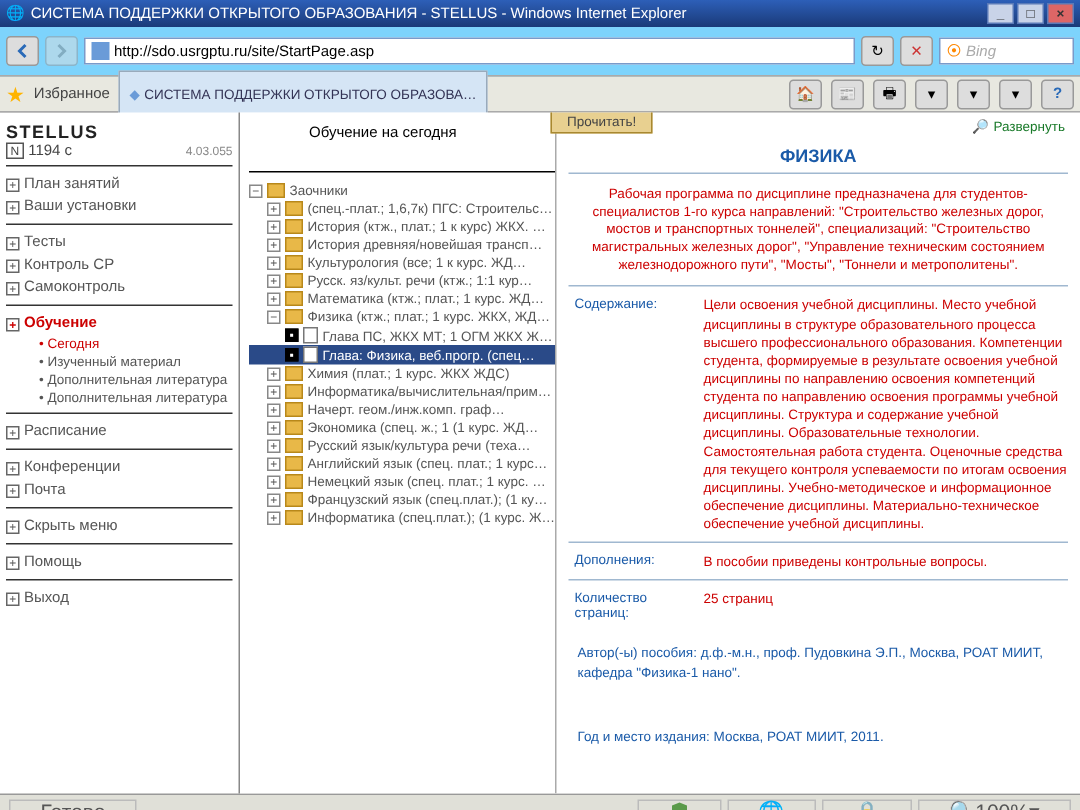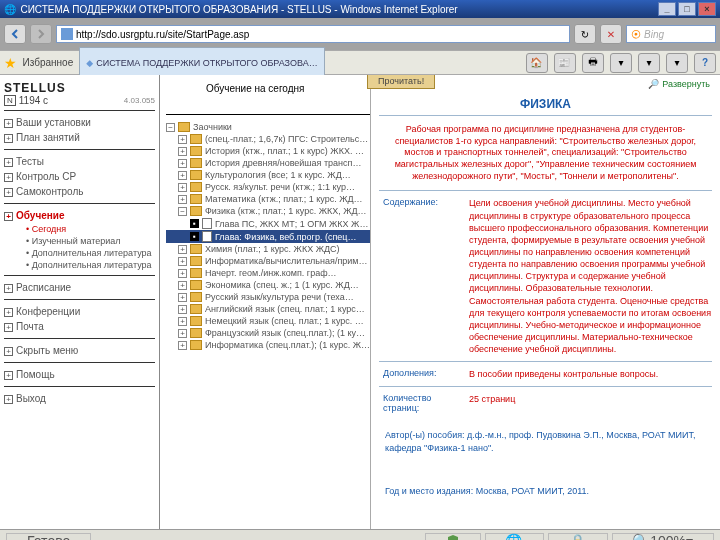--- a/index.html
+++ b/index.html
@@ -1,20 +1,20 @@
 <!DOCTYPE html>
 <html><head>
 <meta charset="utf-8">
 <style>
 *{box-sizing:border-box;margin:0;padding:0;font-family:Arial,Helvetica,sans-serif}
 body{width:720px;height:540px;background:#1a1a1a;overflow:hidden;font-size:10px}
 .titlebar{height:18px;background:linear-gradient(#2d5fb8,#1a3a78);color:#fff;display:flex;align-items:center;padding:0 4px;font-size:10px}
 .titlebar .spacer{flex:1}
 .winbtn{width:18px;height:14px;background:#c9d3e8;margin-left:2px;display:inline-flex;align-items:center;justify-content:center;color:#333;font-size:9px;font-weight:bold;border:1px solid #5a7ab8}
-.navbar{height:24px;background:#a3a3a3;border-bottom:1px solid #aaa;display:flex;align-items:center;padding:16px 4px;gap:4px}
+.navbar{height:24px;background:#7dd3fc;border-bottom:1px solid #aaa;display:flex;align-items:center;padding:16px 4px;gap:4px}
 .navbtn{width:22px;height:20px;background:#ddd;border:1px solid #999;border-radius:3px;display:inline-flex;align-items:center;justify-content:center}
 .navbtn svg{width:10px;height:10px}
 .url{flex:1;height:18px;background:#fff;border:1px solid #7a9ac9;padding:0 4px;font-size:10px;display:flex;align-items:center}
 .url .ico{width:12px;height:12px;background:#6a9bd8;margin-right:3px}
 .toolbar{height:24px;background:#e8e8e0;border-bottom:1px solid #aaa;display:flex;align-items:center;padding:0 4px;gap:6px}
 .star{color:#ffb400;font-size:14px}
 .tab{background:#d5e5f5;border:1px solid #9ab;padding:10px 6px;font-size:9px;color:#335}
 .main{display:flex;height:454px;background:#737373}
 .sidebar{width:160px;background:#fff;border-right:1px solid #888;padding:6px 4px;font-size:10px;color:#333}
 .stitle{font-weight:bold;font-size:12px;letter-spacing:1px;color:#222}
@@ -106,22 +106,22 @@
 <div class="main">
 
   <div class="sidebar">
     <div class="stitle">STELLUS</div>
     <div class="sid">
         <span class="bx">N</span>
         <span>1194 с</span>
         <span style="margin-left:auto;font-size:8px;color:#888">4.03.055</span>
       </div>
     <hr class="sidehr">
+    <div class="navitem exp"><span>План занятий</span></div>
     <div class="navitem exp"><span>Ваши установки</span></div>
-    <div class="navitem exp"><span>План занятий</span></div>
     <hr class="sidehr">
     <div class="navitem exp"><span>Тесты</span></div>
     <div class="navitem exp"><span>Контроль СР</span></div>
     <div class="navitem exp"><span>Самоконтроль</span></div>
     <hr class="sidehr">
     <div class="navitem exp navgroup"><span>Обучение</span></div>
     <div class="subitem active">• <span>Сегодня</span></div>
     <div class="subitem">• <span>Изученный материал</span></div>
     <div class="subitem">• <span>Дополнительная литература</span></div>
     <div class="subitem">• <span>Дополнительная литература</span></div>

